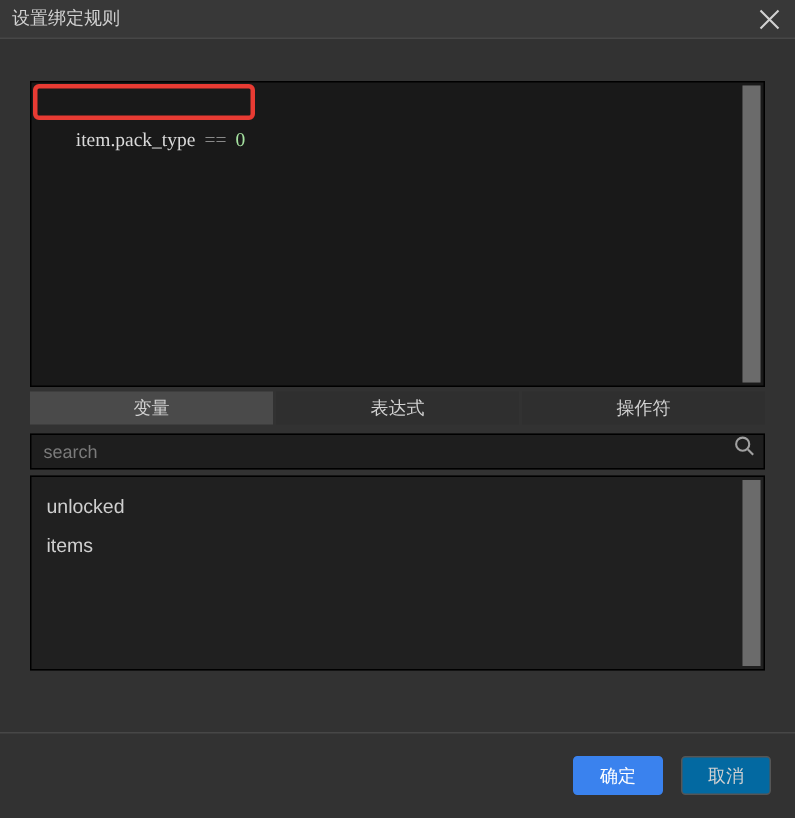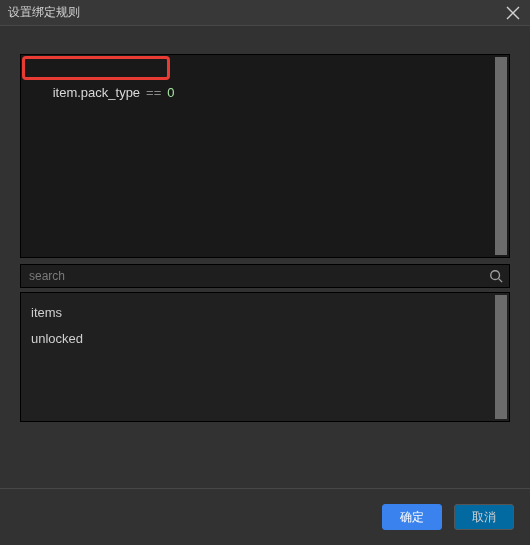--- a/index.html
+++ b/index.html
@@ -20,33 +20,33 @@
   }
   html,body{margin:0;padding:0;width:530px;height:545px;background:var(--bg);font-family:"Segoe UI","Microsoft YaHei",Arial,sans-serif;font-size:13px;color:var(--text);overflow:hidden}
   *{box-sizing:border-box}
   .titlebar{height:26px;display:flex;align-items:center;justify-content:space-between;padding:0 8px;background:var(--bg-header);border-bottom:1px solid var(--divider)}
   .titlebar-title{font-size:12px;color:var(--text-light)}
   .close-x{width:18px;height:18px;display:flex;align-items:center;justify-content:center;cursor:pointer}
   .close-x svg{width:14px;height:14px;stroke:var(--text-light);stroke-width:1.4}
   .body{position:absolute;top:26px;bottom:57px;left:0;right:0;padding:28px 20px 20px 20px;background:var(--bg)}
   
   .editor-wrap{position:relative;height:204px;background:var(--bg-darker);border:1px solid #000}
-  .editor{position:absolute;inset:0;padding:8px 10px;font-family:Liberation Sans, sans-serif;font-size:13px;line-height:20px;color:var(--text-light);white-space:pre}
+  .editor{position:absolute;inset:0;padding:8px 10px;font-family:Liberation Serif, serif;font-size:13px;line-height:20px;color:var(--text-light);white-space:pre}
   .tok-prop{color:#d9d9d9}
   .tok-op{color:#8a8a8a;margin:0 6px}
   .tok-num{color:#a6e3a1}
   .editor-scroll{position:absolute;top:2px;right:2px;bottom:2px;width:12px;background:#2a2a2a}
   .editor-thumb{position:absolute;top:0;left:0;right:0;height:100%;background:var(--scrollbar)}
   .highlight-box{position:absolute;top:1px;left:1px;width:148px;height:24px;border:3px solid var(--red);border-radius:4px;pointer-events:none}
   
   .tabs{display:flex;gap:2px;margin-top:3px}
   .tab{flex:1;height:22px;display:flex;align-items:center;justify-content:center;background:#2f2f2f;color:var(--text-light);font-size:12px;cursor:pointer}
   .tab.active{background:var(--tab-active)}
   
-  .search-row{margin-top:6px;height:24px;display:flex;align-items:center;background:var(--bg-dark);border:1px solid #000;padding:0 6px}
+  .search-row{margin-top:6px;height:24px;display:flex;align-items:flex-start;background:var(--bg-dark);border:1px solid #000;padding:0 6px}
   .search-input{flex:1;background:transparent;border:0;outline:0;color:var(--text);font-size:12px;height:100%}
   .search-input::placeholder{color:#7a7a7a}
   .search-icon{width:14px;height:14px;stroke:#a0a0a0;stroke-width:1.6;fill:none;flex:0 0 auto}
   
   .list-wrap{position:relative;margin-top:4px;height:130px;background:var(--bg-panel);border:1px solid #000;overflow:hidden}
   .list{position:absolute;inset:0;padding:6px 10px;overflow:hidden}
   .list-item{height:26px;display:flex;align-items:center;color:#cfcfcf;font-size:13px;cursor:pointer}
   .list-scroll{position:absolute;top:2px;right:2px;bottom:2px;width:12px;background:#2a2a2a}
   .list-thumb{position:absolute;top:0;left:0;right:0;height:100%;background:var(--scrollbar)}
   
@@ -72,33 +72,38 @@
   <div class="editor-wrap">
     <div class="editor">
       <span class="tok-prop">item.pack_type</span><span class="tok-op">==</span><span class="tok-num">0</span>
     </div>
     <div class="editor-scroll">
       <div class="editor-thumb"></div>
     </div>
     <div class="highlight-box"></div>
   </div>
 
+  <div class="tabs">
+    <div class="tab active">变量</div>
+    <div class="tab">表达式</div>
+    <div class="tab">操作符</div>
+  </div>
 
   <div class="search-row">
     <input class="search-input" placeholder="search" style="">
     <svg class="search-icon" viewBox="0 0 16 16">
       <circle cx="7" cy="7" r="5"></circle>
         <path d="M11 11 L15 15"></path>
     </svg>
   </div>
 
   <div class="list-wrap">
     <div class="list">
+      <div class="list-item">unlocked</div>
       <div class="list-item">items</div>
-      <div class="list-item">unlocked</div>
     </div>
     <div class="list-scroll">
       <div class="list-thumb"></div>
     </div>
   </div>
 
 </div>
 
 <div class="footer">
   <div class="btn btn-primary">确定</div>

